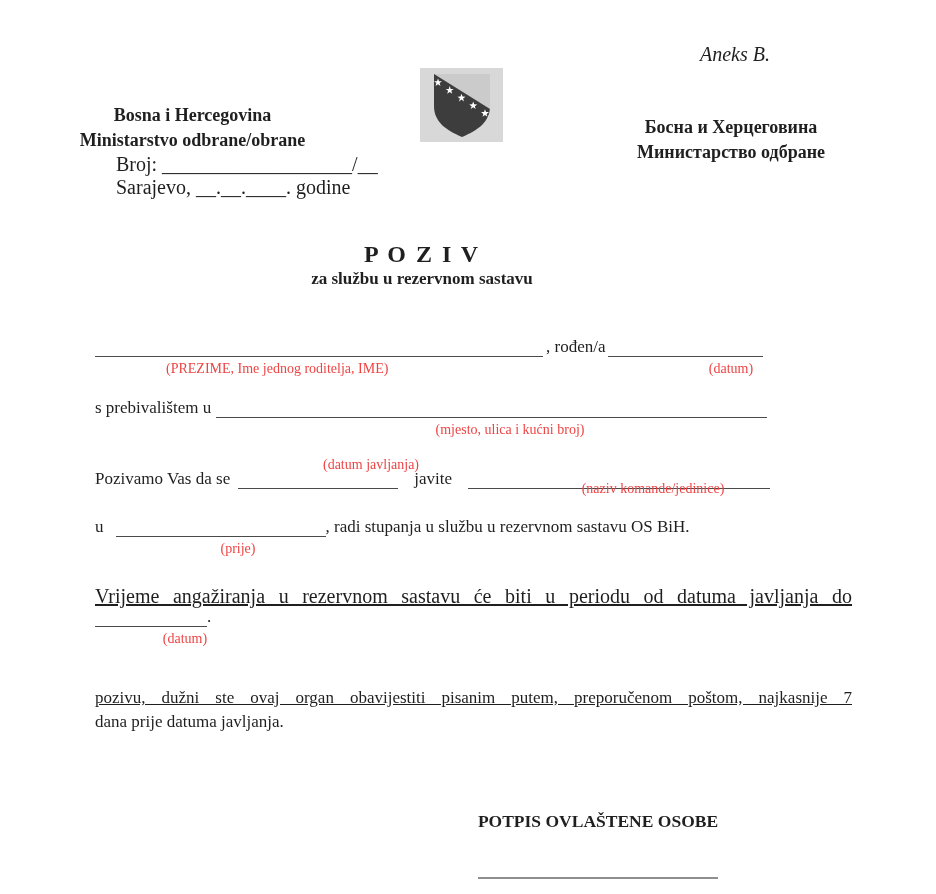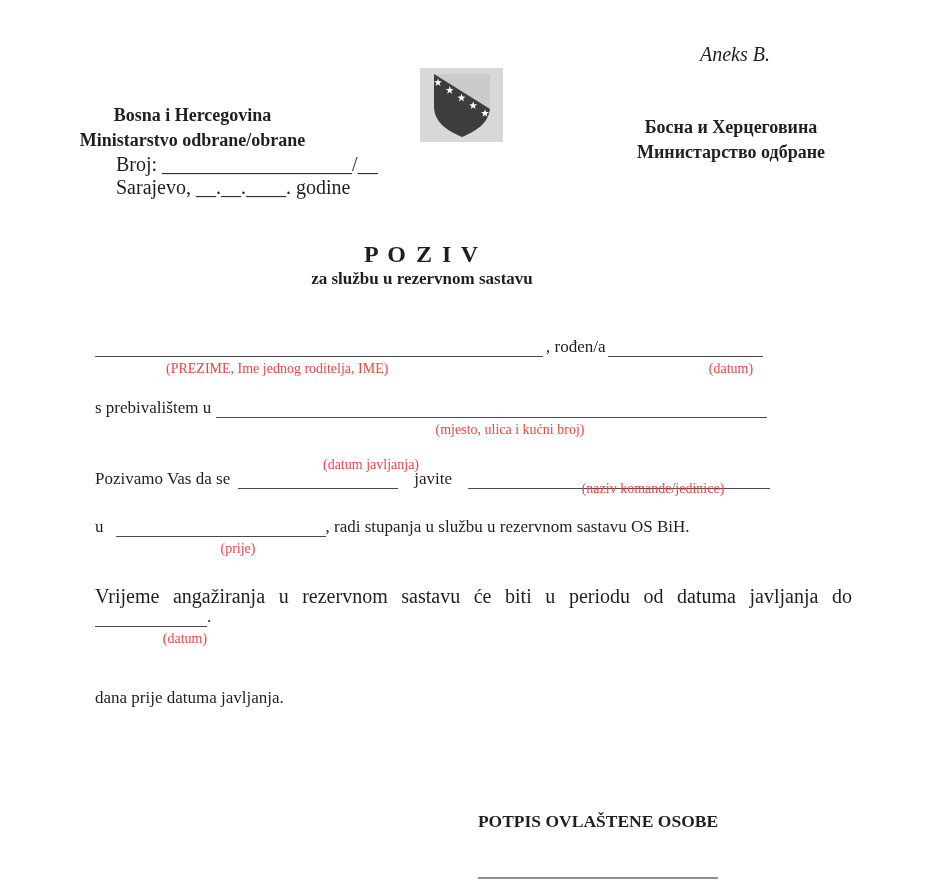--- a/index.html
+++ b/index.html
@@ -10,21 +10,21 @@
   }
   .abs { position:absolute; }
   .ctr { text-align:center; }
   .b { font-weight:bold; }
   .i { font-style:italic; }
   .hdr { font-size:18px; line-height:25px; font-weight:bold;margin-top:32px; }
   .body-txt { font-size:20px; }
   .small-lbl { font-size:14px; color:#ef4444;margin-left:33px; }
   .frow { display:flex; align-items:flex-end; height:20px; font-size:17px; line-height:20px; white-space:nowrap; }
   .fl { border-bottom:1px solid #4a4a4a; height:20px; }
-  .just { text-align:justify; text-align-last:justify; }
+  .just { text-align:justify; text-align-last:justify;text-decoration:underline; }
   .title-main { font-size:24px; font-weight:bold; letter-spacing:2px; }
   .title-sub { font-size:17px; font-weight:bold; }
   .nap { font-size:17px; line-height:24px; }
   .sig-line { border-top:2px solid #8f8f8f; height:0; }
 </style>
 </head>
 <body>
 
 <div class="page">
 
@@ -100,19 +100,20 @@
   <div class="abs small-lbl ctr" style="left:155px; top:541px; width:100px;">(prije)</div>
 
   <div class="abs body-txt just" style="left:95px; top:585px; width:757px;">Vrijeme angažiranja u rezervnom sastavu će biti u periodu od datuma javljanja do</div>
   <div class="abs frow" style="left:95px; top:607px; width:757px;">
     <span class="fl" style="width:112px;"></span>
     <span>.</span>
   </div>
   <div class="abs small-lbl ctr" style="left:102px; top:631px; width:100px;">(datum)</div>
 
   <div class="abs nap" style="left:95px; top:686px; width:757px;">
+    <div class="just">pozivu, dužni ste ovaj organ obavijestiti pisanim putem, preporučenom poštom, najkasnije 7</div>
     <div>dana prije datuma javljanja.</div>
   </div>
 
   <div class="abs ctr b body-txt" style="left:470px; top:811px; width:256px; font-size:17.5px;">POTPIS OVLAŠTENE OSOBE</div>
   <div class="abs sig-line" style="left:478px; top:877px; width:240px;"></div>
 
 </div>
 
 </body></html>

